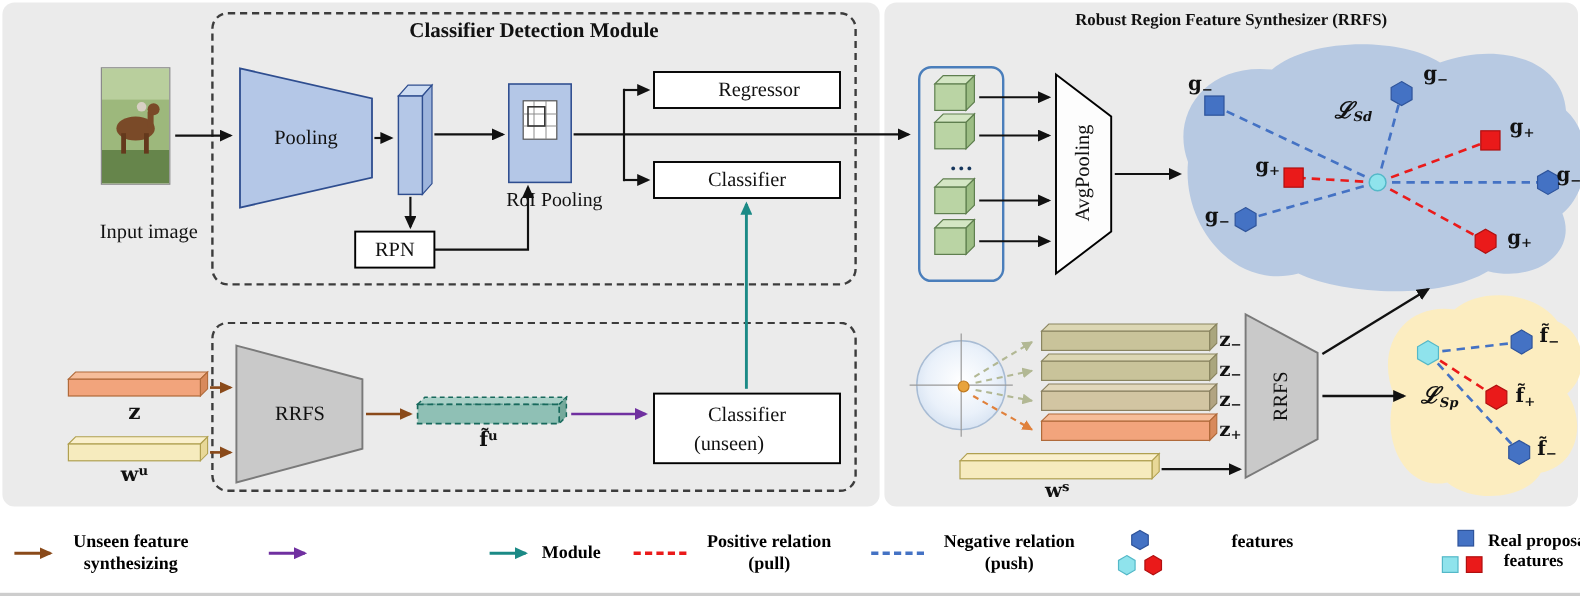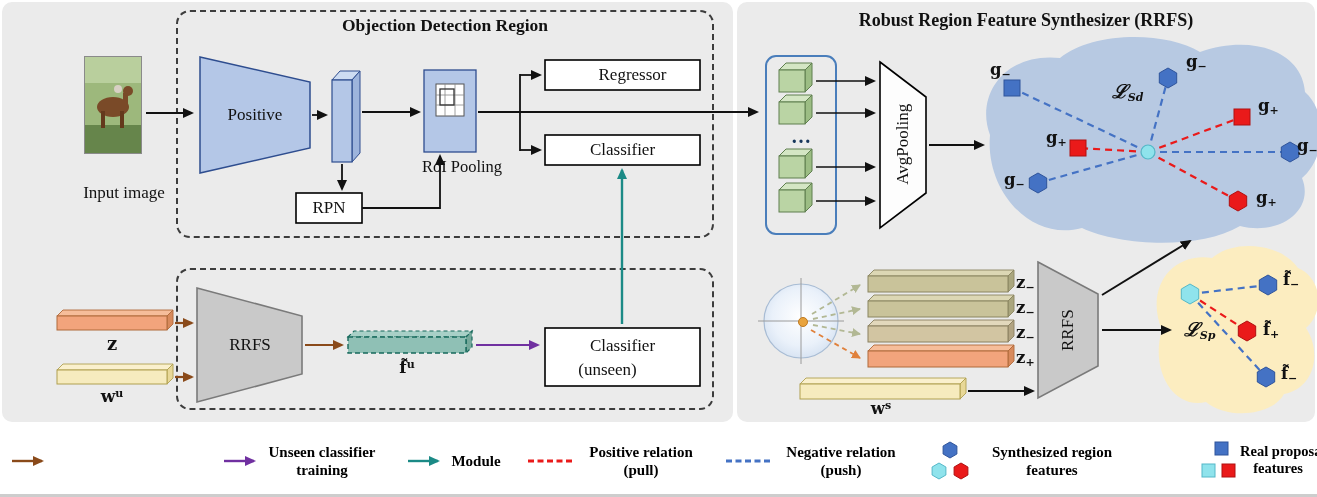--- a/index.html
+++ b/index.html
@@ -9,21 +9,21 @@
   #left-panel  { left:2px;   top:2px; width:731px; height:420px; }
   #right-panel { left:737px; top:2px; width:578px; height:420px; }
   #legend-bar { position:absolute; left:0; top:424px; width:1317px; height:73px; background:#fff; border-bottom:3px solid #cdcdcd; }
   .dashed-box { position:absolute; border:2px dashed #3c3c3c; border-radius:14px; z-index:1; }
   #det-box    { left:176px; top:10px;  width:538px; height:228px; }
   #unseen-box { left:176px; top:268px; width:538px; height:142px; }
   svg.overlay { position:absolute; left:0; top:0; z-index:2; }
   .lbl { position:absolute; z-index:3; color:#111; font-size:17px; text-align:center; line-height:1.2; white-space:nowrap; }
   .bold { font-weight:bold; }
   .t-med { font-size:17.5px; }
-  .t-big { font-size:18px; }
+  .t-big { font-size:14px; }
   .rot { transform:rotate(-90deg); }
   .math { position:absolute; z-index:3; font-weight:bold; font-size:16.5px; color:#111;
           font-family:"DejaVu Serif","Liberation Serif",serif; white-space:nowrap; text-align:center; }
   .math sub { font-size:11px; vertical-align:-3px; }
   .math sup { font-size:11px; vertical-align:5px; }
   .loss { font-size:19px; font-style:italic; }
   .ellip { color:#16365c; font-size:20px; letter-spacing:2px; font-weight:bold; }
   #input-image { position:absolute; left:84px; top:56px; width:58px; height:98px; z-index:2; border:1px solid #8a8a8a; }
   .legend-text { position:absolute; z-index:3; font-weight:bold; font-size:15px; text-align:center; line-height:1.2; white-space:nowrap; }
 </style>
@@ -241,23 +241,23 @@
     <line x1="528" y1="461" x2="572" y2="461" stroke="#ea1a1a" stroke-width="2.8" stroke-dasharray="6,3.5"></line>
     <line x1="726" y1="461" x2="770" y2="461" stroke="#4472c4" stroke-width="2.8" stroke-dasharray="6,3.5"></line>
     <polygon points="950,442 956.9,446 956.9,454 950,458 943.1,454 943.1,446" fill="#4472c4" stroke="#2f549b"></polygon>
     <polygon points="939,463 945.9,467 945.9,475 939,479 932.1,475 932.1,467" fill="#8fe3ec" stroke="#54b8c8"></polygon>
     <polygon points="961,463 967.9,467 967.9,475 961,479 954.1,475 954.1,467" fill="#ea1a1a" stroke="#b01010"></polygon>
     <rect x="1215" y="442" width="13" height="13" fill="#4472c4" stroke="#2f549b"></rect>
     <rect x="1202" y="464" width="13" height="13" fill="#8fe3ec" stroke="#54b8c8"></rect>
     <rect x="1222" y="464" width="13" height="13" fill="#ea1a1a" stroke="#b01010"></rect>
   </svg>
 
-  <div class="lbl bold t-med" style="left:176px;top:15px;width:538px">Objection Detection Region</div>
+  <div class="lbl bold t-med" style="left:176px;top:15px;width:538px">Classifier Detection Module</div>
   <div class="lbl" style="left:74px;top:183px;width:100px">Input image</div>
-  <div class="lbl" style="left:205px;top:105px;width:100px">Positive</div>
+  <div class="lbl" style="left:205px;top:105px;width:100px">Pooling</div>
   <div class="lbl" style="left:296px;top:198px;width:66px">RPN</div>
   <div class="lbl" style="left:410px;top:157px;width:104px;font-size:16.5px">RoI Pooling</div>
   <div class="lbl" style="left:545px;top:65px;width:175px">Regressor</div>
   <div class="lbl" style="left:545px;top:140px;width:155px">Classifier</div>
 
   <span class="math" style="left:92px;top:333px;width:40px;font-size:18px">z</span>
   <span class="math" style="left:92px;top:386px;width:40px;font-size:17px"><span>w</span><sup>u</sup></span>
   <div class="lbl" style="left:200px;top:335px;width:100px">RRFS</div>
   <span class="math" style="left:387px;top:357px;width:40px;font-size:17px"><span>f̃</span><sup>u</sup></span>
   <div class="lbl" style="left:545px;top:336px;width:155px">Classifier</div>
@@ -281,38 +281,37 @@
   <span class="math" style="left:1016px;top:298px"><span>z</span><sub>−</sub></span>
   <span class="math" style="left:1016px;top:323px"><span>z</span><sub>−</sub></span>
   <span class="math" style="left:1016px;top:348px"><span>z</span><sub>+</sub></span>
   <span class="math" style="left:853px;top:399px;width:56px"><span>w</span><sup>s</sup></span>
 
   <span class="math loss" style="left:1184px;top:316px"><span>ℒ</span><sub>Sp</sub></span>
   <span class="math" style="left:1283px;top:270px"><span>f̃</span><sub>−</sub></span>
   <span class="math" style="left:1263px;top:320px"><span>f̃</span><sub>+</sub></span>
   <span class="math" style="left:1281px;top:364px"><span>f̃</span><sub>−</sub></span>
 
-  <div class="legend-text" style="left:260px;top:443px;width:124px">
-    <div>Unseen classifier</div>
-      <div>training</div>
+  <div class="legend-text" style="left:48px;top:443px;width:122px">
+    <div>Unseen feature</div>
+      <div>synthesizing</div>
   </div>
   <div class="legend-text" style="left:444px;top:452px;width:64px">
     <div>Module</div>
       <div></div>
   </div>
   <div class="legend-text" style="left:578px;top:443px;width:126px">
     <div>Positive relation</div>
       <div>(pull)</div>
   </div>
   <div class="legend-text" style="left:776px;top:443px;width:130px">
     <div>Negative relation</div>
       <div>(push)</div>
   </div>
   <div class="legend-text" style="left:976px;top:443px;width:152px">
-    <div>Synthesized region</div>
       <div>features</div>
   </div>
   <div class="legend-text" style="left:1240px;top:443px;width:76px;font-size:14.5px">
     <div>Real proposal</div>
       <div>features</div>
   </div>
 
 </div>
 
 </body></html>

